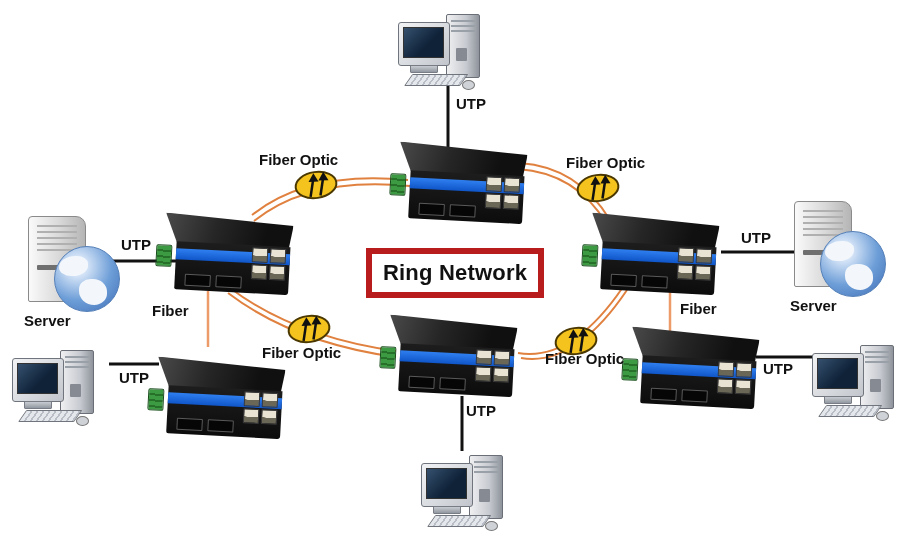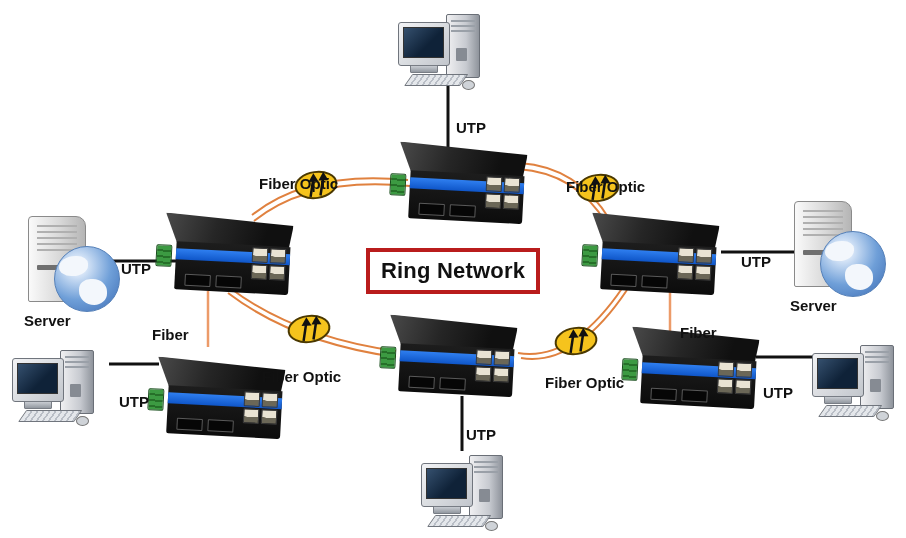--- a/index.html
+++ b/index.html
@@ -65,22 +65,22 @@
              border-radius:45% 55% 50% 60%;}
   .srv-label{position:absolute;left:0;top:96px;width:84px;font-weight:bold;font-size:15px;}
 
   
   .fo-icon{position:absolute;transform:rotate(-8deg);}
   .fo-ell{fill:#F5C31D;stroke:#4a3800;stroke-width:2;}
   .fo-shaft{stroke:#111;stroke-width:2.5;fill:none;}
   .fo-head{fill:#111;stroke:none;}
 
   
-  .lbl{position:absolute;font-weight:bold;font-size:15px;color:#111;white-space:nowrap;margin-top:24px;}
-  .ring-box{position:absolute;left:366px;top:248px;width:166px;height:38px;border:4px solid #b91c1c;
+  .lbl{position:absolute;font-weight:bold;font-size:15px;color:#111;white-space:nowrap;}
+  .ring-box{position:absolute;left:366px;top:248px;width:166px;height:38px;border:6px solid #b91c1c;
             background:#fff;display:flex;align-items:center;justify-content:center;
             font-size:22px;font-weight:600;color:#111;letter-spacing:.2px;}
 </style>
 </head>
 <body>
 
 <div class="canvas">
 
   <svg class="wires" viewBox="0 0 906 538">
     <g class="fiber">

